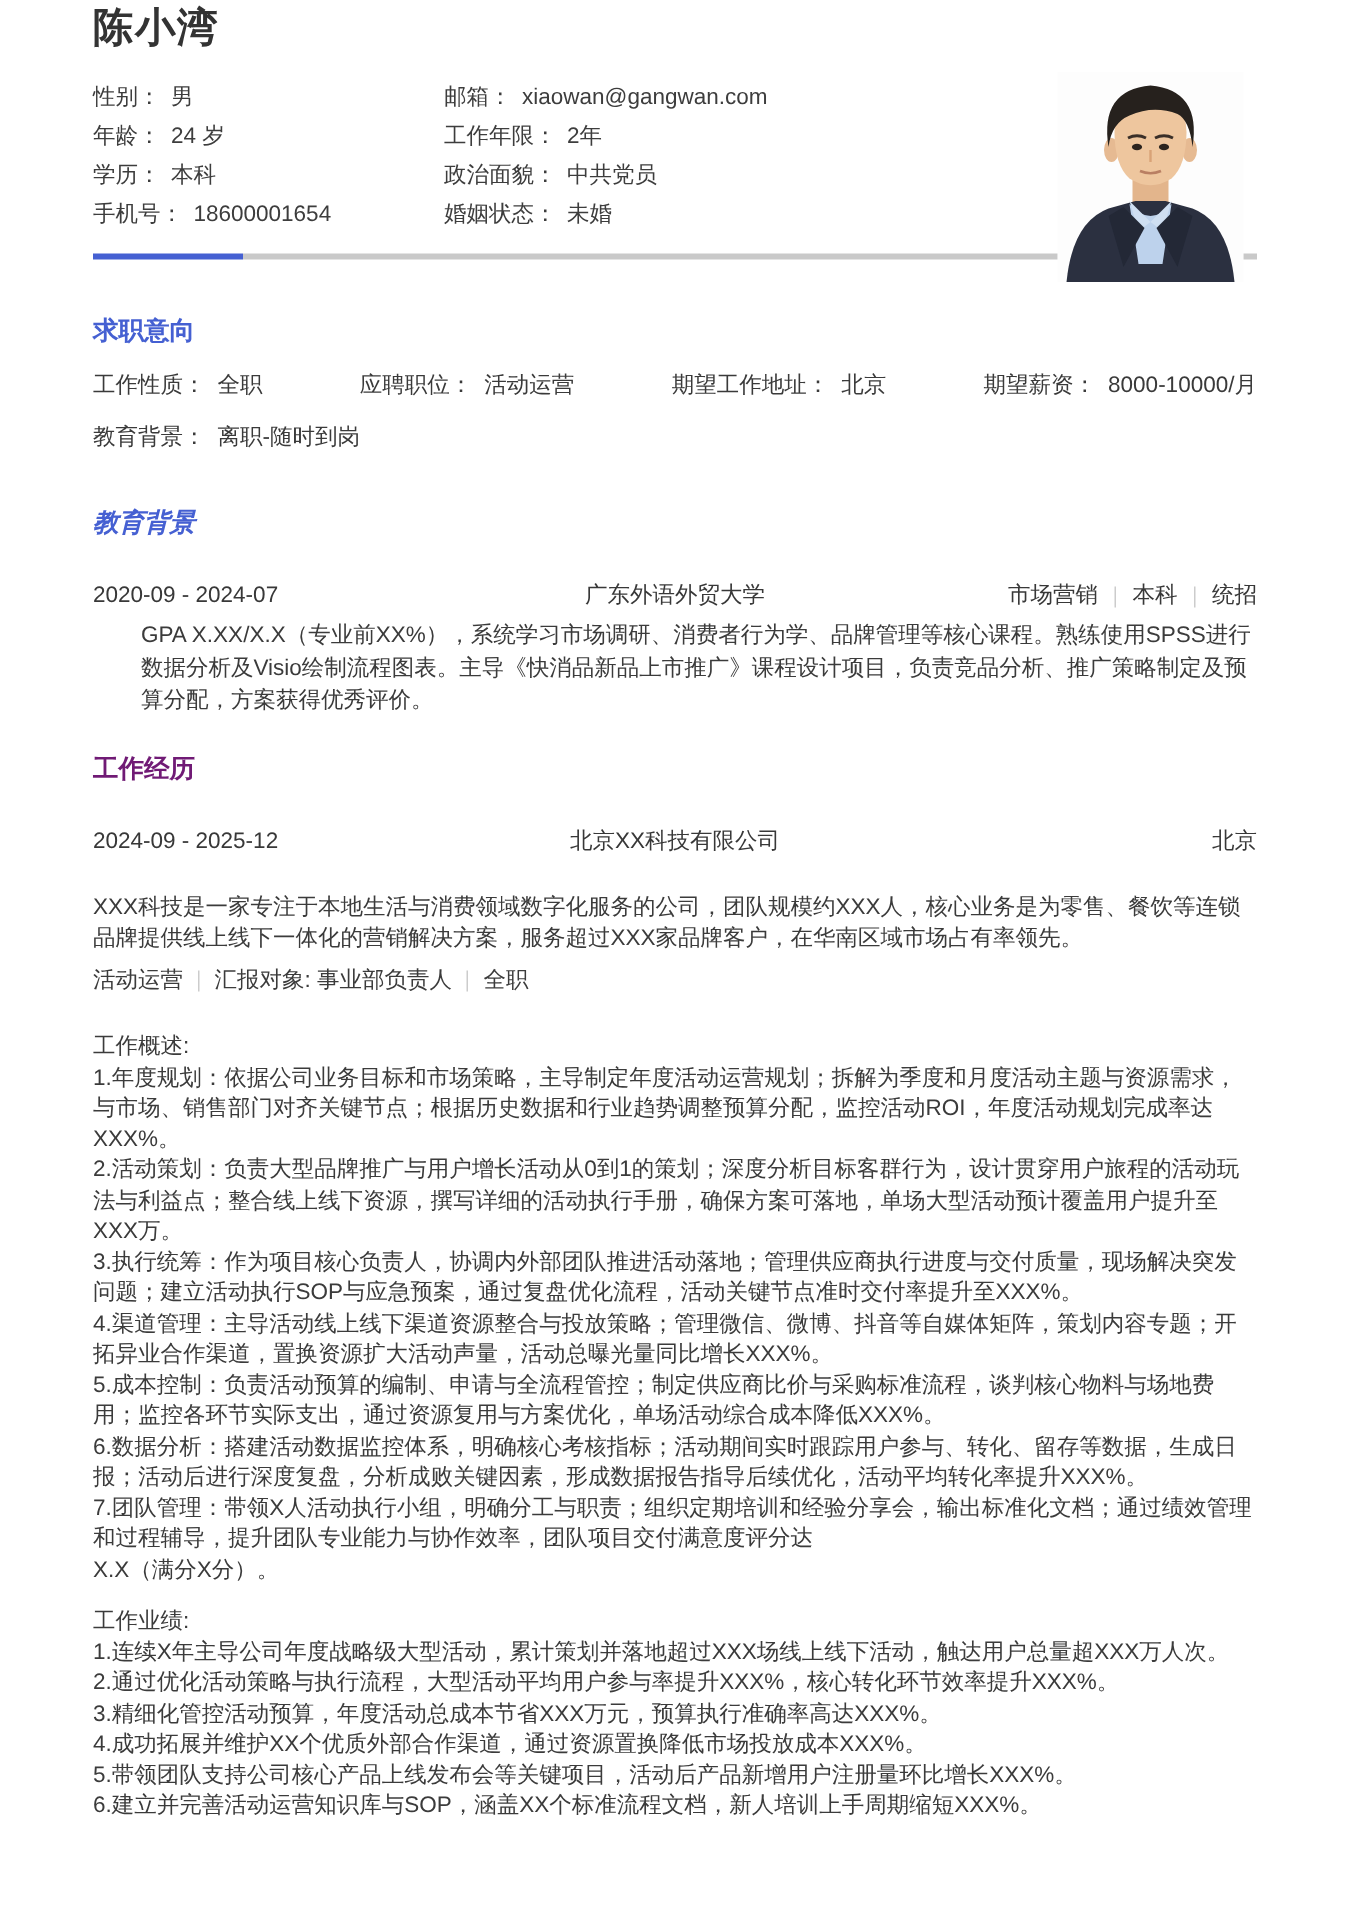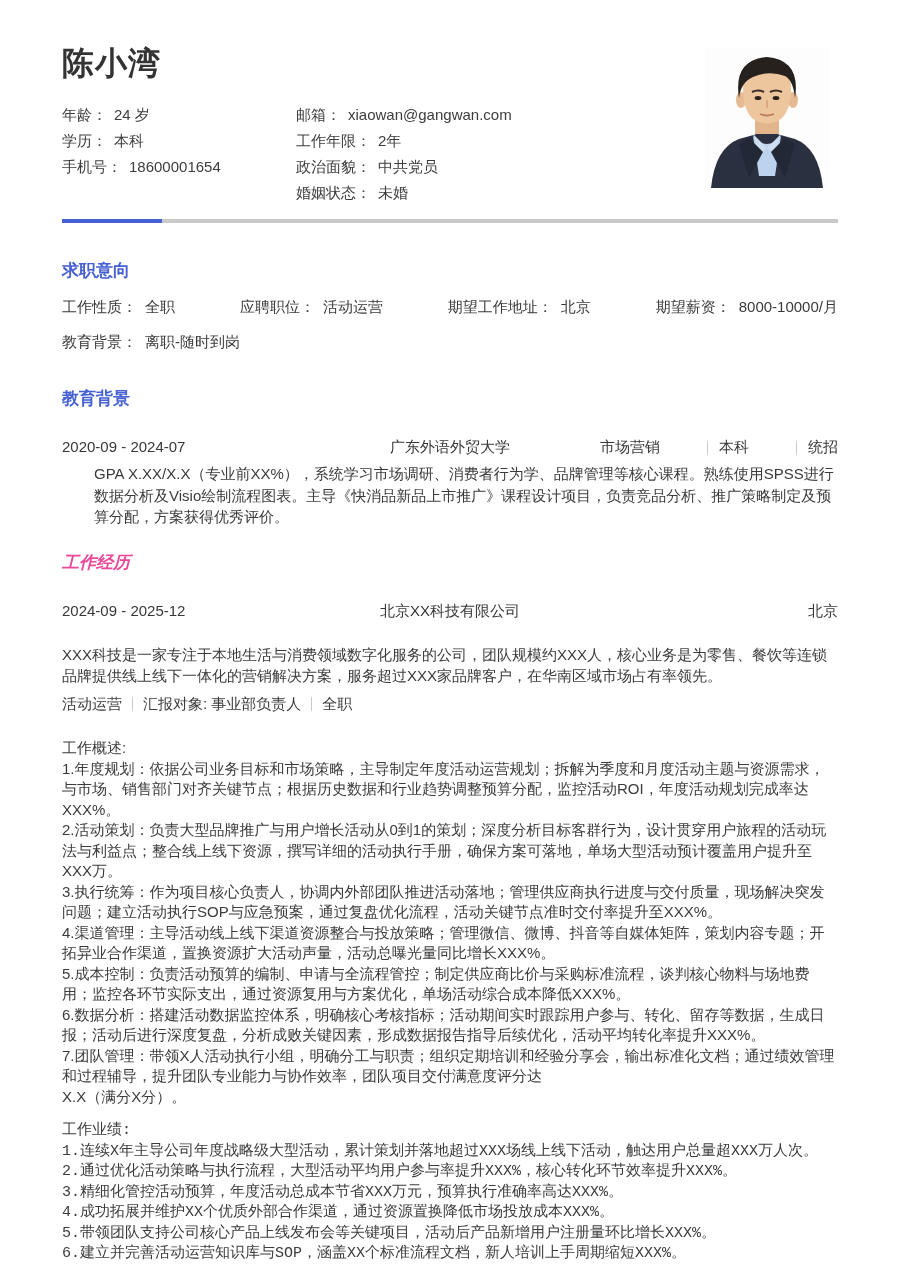--- a/index.html
+++ b/index.html
@@ -5,52 +5,52 @@
   * { margin: 0; padding: 0; box-sizing: border-box; }
   html, body { background: #ffffff; }
   body {
     width: 900px; min-height: 1275px; margin: 0 auto;
     font-family: "Liberation Sans", "DejaVu Sans", sans-serif;
     color: #3a3a3a; overflow: hidden;
   }
   .page { position: relative; width: 900px; min-height: 1275px; padding: 0 62px; }
 
   
-  .name { padding-top: 42px; font-size: 32px; font-weight: 700; color: #333; letter-spacing: 1px; }
+  .name { font-size: 27px; font-weight: 700; color: #333; letter-spacing: 1px; }
   .info-grid { display: flex; margin-top: 16px; width: 560px; }
   .info-col { display: flex; flex-direction: column; }
   .info-col.left  { width: 234px; }
   .info-col.right { flex: 1; }
   .info-row { line-height: 26px; font-size: 15px; color: #3d3d3d; white-space: nowrap; }
   .info-row .val { margin-left: 7px; }
   .photo {
     position: absolute; top: 48px; left: 705px; width: 124px; height: 140px;
     background: #fdfdfd; overflow: hidden;
   }
   .photo svg { display: block; width: 124px; height: 140px; }
 
   
   .divider { margin-top: 13px; height: 4px; display: flex; width: 776px; }
   .divider .seg-accent { width: 100px; height: 4px; }
   .divider .seg-rest { flex: 1; height: 4px; background: #c9c9c9; }
 
   
   .section-title { font-size: 17px; font-weight: 700; line-height: 20px; }
   .sec-intent  .section-title { margin-top: 38px; }
-  .sec-edu     .section-title { margin-top: 37px; }
+  .sec-edu     .section-title { margin-top: 37px; font-style: italic; }
   .sec-work    .section-title { margin-top: 25px; }
 
   .intent-row1 { margin-top: 16px; display: flex; justify-content: space-between; font-size: 15px; line-height: 20px; }
   .intent-row2 { margin-top: 15px; font-size: 15px; line-height: 20px; }
   .kv .val { margin-left: 8px; }
 
   .exp-row { margin-top: 28px; display: flex; align-items: baseline; font-size: 15px; line-height: 20px; color: #383838; }
   .exp-row .col-l { width: 220px; white-space: nowrap; }
   .exp-row .col-c { flex: 1; text-align: center; white-space: nowrap; }
-  .exp-row .col-r { width: 220px; text-align: right; white-space: nowrap; gap: 36px; }
+  .exp-row .col-r { width: 220px; text-align: right; white-space: nowrap; }
 
   .tag-list { display: flex; justify-content: flex-end; }
   .tag-list .tag { display: flex; align-items: center; }
   .tag-list .tag + .tag::before {
     content: ""; display: inline-block; width: 0; height: 14px;
     border-left: 1px solid #ccc; margin: 0 11px; transform: translateY(1px);
   }
 
   .body-text { font-size: 15px; line-height: 21.5px; color: #3b3b3b; }
   .edu-desc { margin-top: 6px; margin-left: 32px; }
@@ -58,33 +58,36 @@
 
   .meta-row { margin-top: 6px; display: flex; font-size: 15px; line-height: 21.5px; color: #3b3b3b; }
   .meta-row .meta-item { display: flex; align-items: center; }
   .meta-row .meta-item + .meta-item::before {
     content: ""; display: inline-block; width: 0; height: 14px;
     border-left: 1px solid #ccc; margin: 0 10px; transform: translateY(1px);
   }
 
   .work-block { margin-top: 24px; font-size: 15px; line-height: 20.5px; color: #3b3b3b; }
   .work-block .line { white-space: pre-line; }
-  .ach-block { margin-top: 14px; font-family: Liberation Mono, monospace; }
+  .ach-block { margin-top: 14px; }
   .leave-line { margin-top: 8px; font-size: 15px; line-height: 21.5px; }
 </style>
 </head>
 <body>
 
 <div class="page">
 
   <div>
     <div class="name">陈小湾</div>
 
     <div class="info-grid">
       <div class="info-col left">
+        <div class="info-row">
+          <span>性别：</span><span class="val">男</span>
+        </div>
         <div class="info-row">
           <span>年龄：</span><span class="val">24 岁</span>
         </div>
         <div class="info-row">
           <span>学历：</span><span class="val">本科</span>
         </div>
         <div class="info-row">
           <span>手机号：</span><span class="val">18600001654</span>
         </div>
       </div>
@@ -173,21 +176,21 @@
       <span class="col-r tag-list">
         <span class="tag">市场营销</span>
         <span class="tag">本科</span>
         <span class="tag">统招</span>
       </span>
     </div>
     <div class="body-text edu-desc">GPA X.XX/X.X（专业前XX%），系统学习市场调研、消费者行为学、品牌管理等核心课程。熟练使用SPSS进行数据分析及Visio绘制流程图表。主导《快消品新品上市推广》课程设计项目，负责竞品分析、推广策略制定及预算分配，方案获得优秀评价。</div>
   </div>
 
   <div class="sec-work">
-    <div class="section-title accent" style="color: #ec4899; font-style: italic;">工作经历</div>
+    <div class="section-title accent" style="color: #701a75;">工作经历</div>
     <div class="exp-row">
       <span class="col-l">2024-09 - 2025-12</span>
       <span class="col-c">北京XX科技有限公司</span>
       <span class="col-r">北京</span>
     </div>
     <div class="body-text work-intro">XXX科技是一家专注于本地生活与消费领域数字化服务的公司，团队规模约XXX人，核心业务是为零售、餐饮等连锁品牌提供线上线下一体化的营销解决方案，服务超过XXX家品牌客户，在华南区域市场占有率领先。</div>
     <div class="meta-row">
       <span class="meta-item">活动运营</span>
       <span class="meta-item">汇报对象: 事业部负责人</span>
       <span class="meta-item">全职</span>

